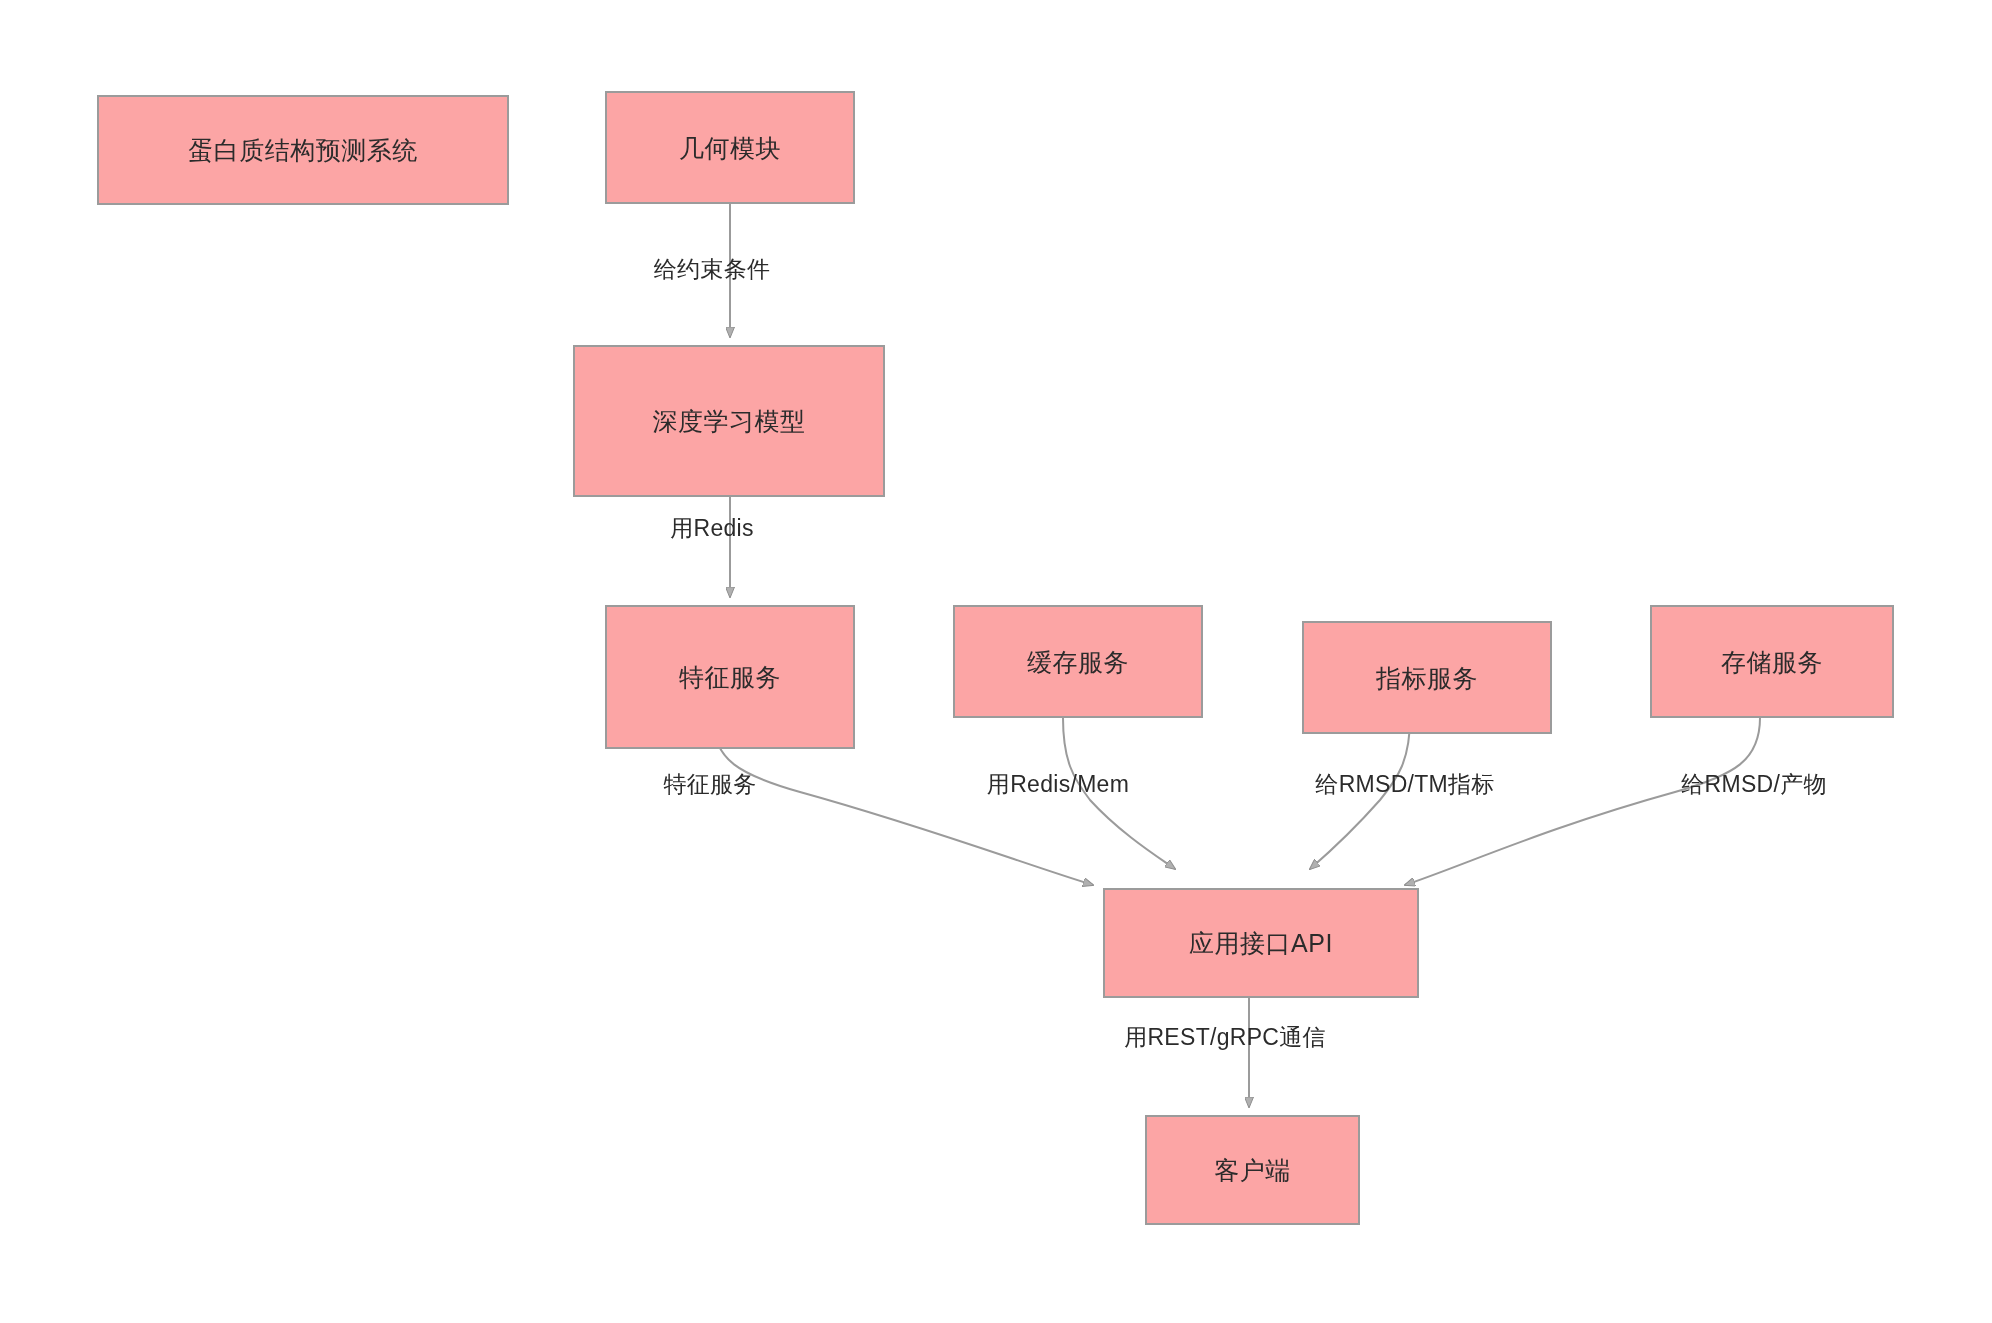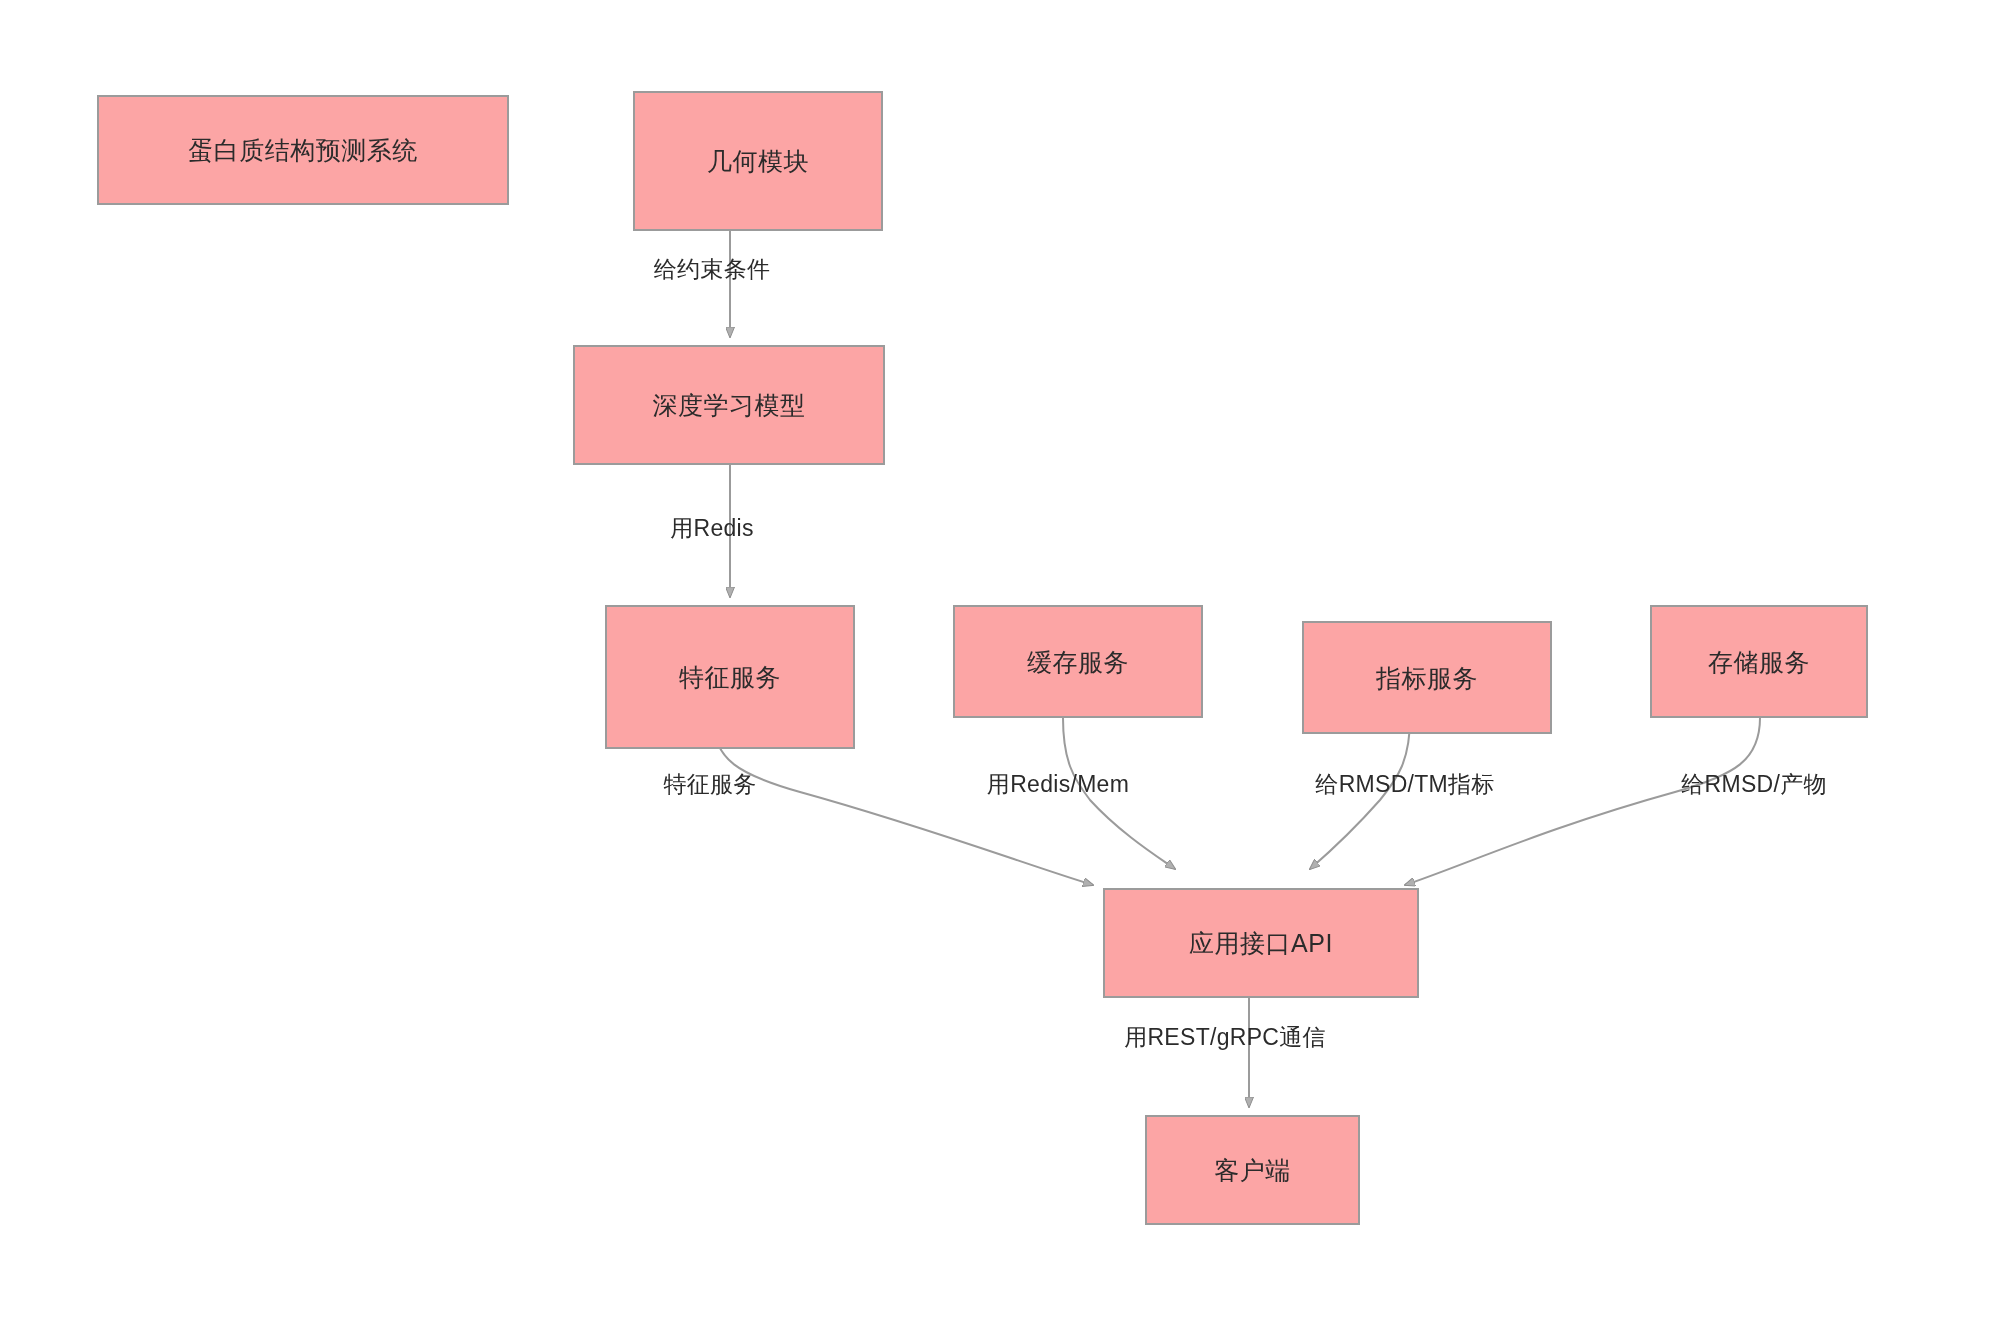--- a/index.html
+++ b/index.html
@@ -75,41 +75,41 @@
 
     <path d="M1760,718 C1760,760 1735,775 1675,792 C1545,828 1462,866 1405,885" fill="none" stroke="#9b9b9b" stroke-width="2" marker-end="url(#arrowhead)"></path>
 
     <path d="M1249,972 L1249,1107" fill="none" stroke="#9b9b9b" stroke-width="2" marker-end="url(#arrowhead)"></path>
   </svg>
 
   <div class="node" style="left:97px; top:95px; width:412px; height:110px;">
     <span>蛋白质结构预测系统</span>
   </div>
 
-  <div class="node" style="left:605px; top:91px; width:250px; height:140px;margin-left:28px;">
+  <div class="node" style="left:605px; top:91px; width:250px; height:113px;">
     <span>几何模块</span>
   </div>
 
-  <div class="node" style="left:573px; top:345px; width:312px; height:120px;justify-content:center;">
+  <div class="node" style="left:573px; top:345px; width:312px; height:152px;justify-content:center;">
     <span>深度学习模型</span>
   </div>
 
   <div class="node" style="left:605px; top:605px; width:250px; height:144px;">
     <span>特征服务</span>
   </div>
 
   <div class="node" style="left:953px; top:605px; width:250px; height:113px;">
     <span>缓存服务</span>
   </div>
 
   <div class="node" style="left:1302px; top:605px; width:250px; height:113px;margin-top:16px;">
     <span>指标服务</span>
   </div>
 
-  <div class="node" style="left:1650px; top:605px; width:218px; height:113px;">
+  <div class="node" style="left:1650px; top:605px; width:244px; height:113px;">
     <span>存储服务</span>
   </div>
 
   <div class="node" style="left:1103px; top:888px; width:316px; height:110px;">
     <span>应用接口API</span>
   </div>
 
   <div class="node" style="left:1145px; top:1115px; width:215px; height:110px;">
     <span>客户端</span>
   </div>

